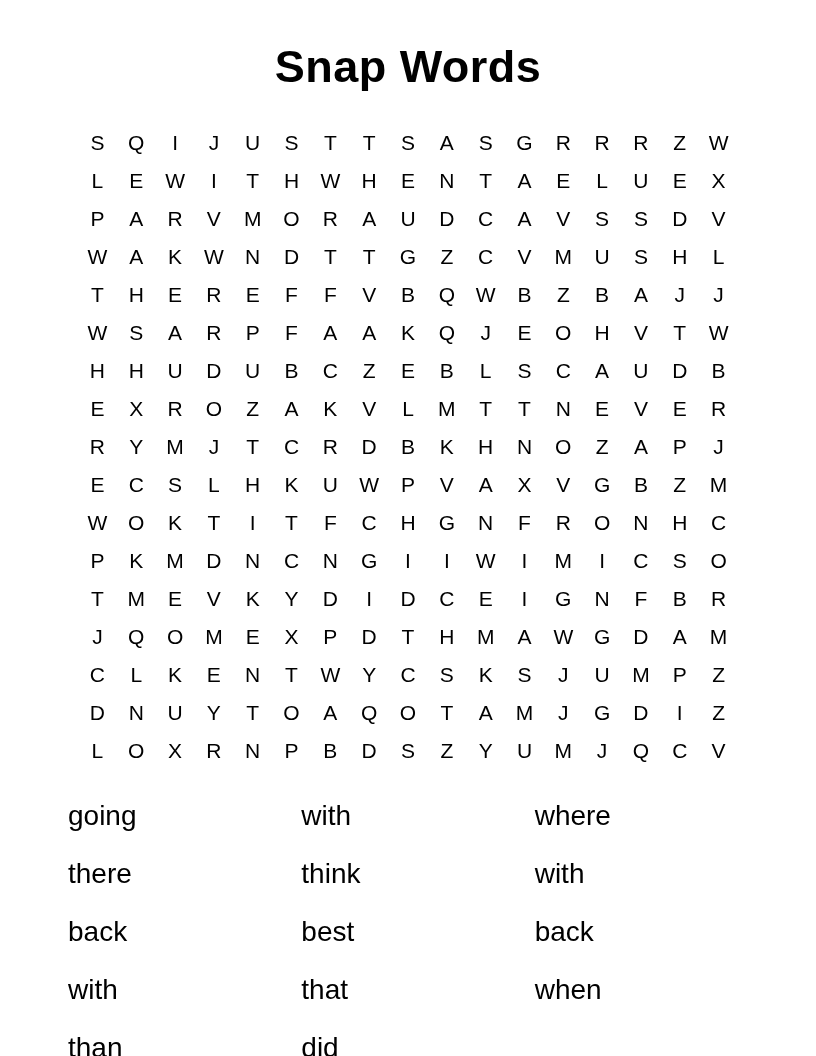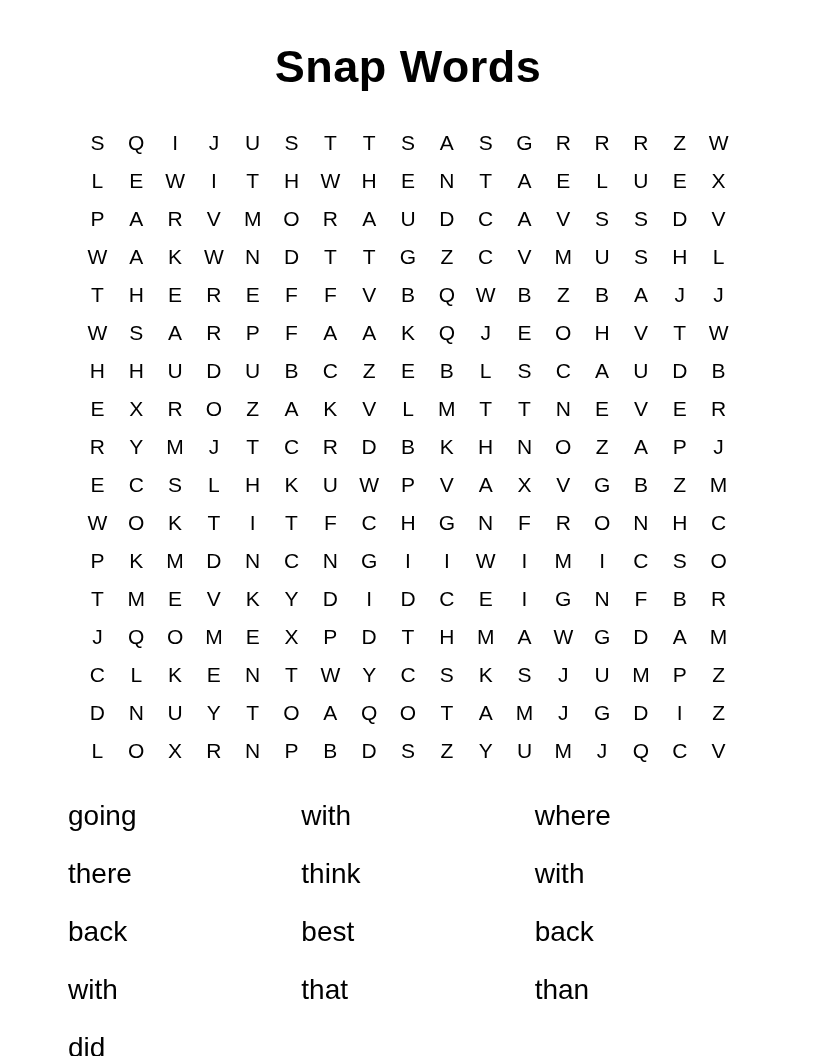--- a/index.html
+++ b/index.html
@@ -396,17 +396,18 @@
       <div class="word">with</div>
       <div class="word">where</div>
       <div class="word">there</div>
       <div class="word">think</div>
       <div class="word">with</div>
       <div class="word">back</div>
       <div class="word">best</div>
       <div class="word">back</div>
       <div class="word">with</div>
       <div class="word">that</div>
+      <div class="word">when</div>
       <div class="word">than</div>
       <div class="word">did</div>
     </div>
 
 </div>
 
 </body></html>

